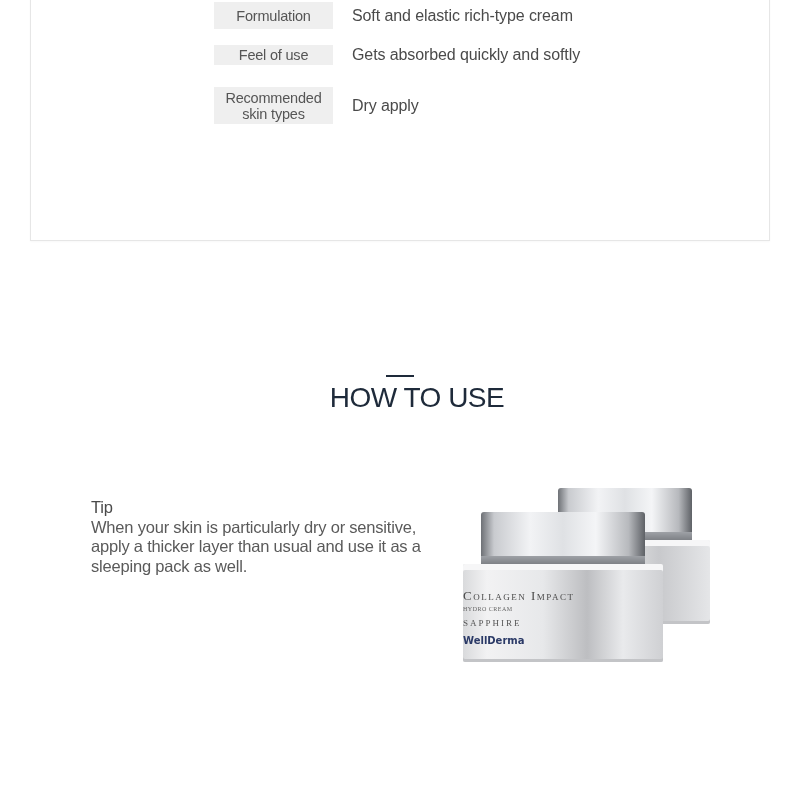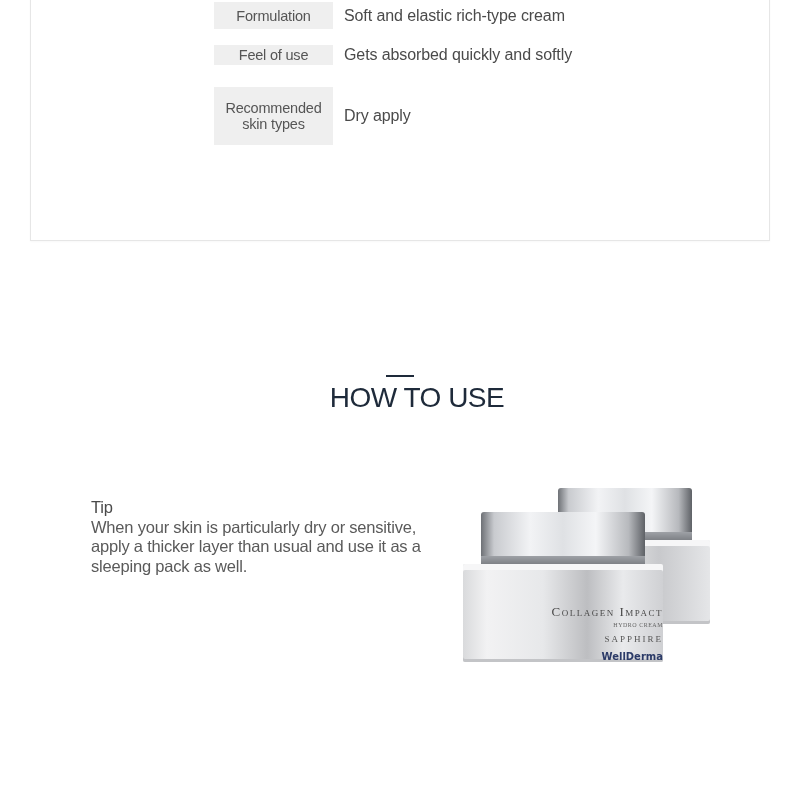--- a/index.html
+++ b/index.html
@@ -10,21 +10,21 @@
     position: absolute; left: 30px; top: -10px; width: 740px; height: 251px;
     border: 1px solid #e6e6e6; border-top: none; background: #fff;
     box-shadow: 0 1px 2px rgba(0,0,0,0.03);
   }
   .spec-row { position: absolute; left: 183px; display: flex; align-items: center; }
   .spec-label {
     width: 119px; background: #efefef; color: #555; font-size: 14.5px;
     display: flex; align-items: center; justify-content: center; text-align: center;
     line-height: 16px; letter-spacing: -0.2px;
   }
-  .spec-value { margin-left: 11px; color: #4a4a4a; font-size: 16px; letter-spacing: -0.1px; white-space: nowrap; }
+  .spec-value { margin-left: 19px; color: #4a4a4a; font-size: 16px; letter-spacing: -0.1px; white-space: nowrap; }
 
   .how-to-use { position: absolute; left: 0; top: 360px; width: 800px; text-align: center; }
   .title-bar { position: absolute; left: 386px; top: 15px; width: 28px; height: 2px; background: #1e2a3a; }
   .section-title {
     position: absolute; left: 0; top: 22px; width: 800px; font-size: 28px; color: #1e2a3a;
     letter-spacing: -0.5px; font-weight: normal; margin-left: 17px;
   }
 
   .instructions { position: absolute; left: 91px; top: 498px; width: 360px; color: #5a5a5a; font-size: 16.5px; line-height: 19.5px; letter-spacing: -0.2px; }
   .instr-main { margin-bottom: 34px; }
@@ -39,40 +39,40 @@
     background: linear-gradient(90deg, #6e7176 0%, #c9cbcf 8%, #f2f3f5 30%, #dfe1e4 50%, #f4f5f7 70%, #b7b9bd 90%, #5e6166 100%);
   }
   .lid::after { content: ""; position: absolute; left: 0; right: 0; bottom: 0; height: 8px; background: linear-gradient(180deg, #9ea1a6, #7e8186); }
   .body {
     position: absolute; left: 0; right: 0; top: 52px; bottom: 0; border-radius: 2px;
     background: linear-gradient(90deg, #d9dadc 0%, #f2f2f3 12%, #e7e8ea 40%, #bdbec1 62%, #e9eaec 80%, #cfd0d3 100%);
     box-shadow: inset 0 6px 0 #f6f6f7, inset 0 -3px 0 #c3c4c7;
   }
   .jar-back .body { background: linear-gradient(90deg, #dcdde0 0%, #eceded 40%, #c8c9cc 70%, #e5e6e8 100%); }
   .label-back { position: absolute; left: 2px; top: 22px; font-family: "Liberation Serif", serif; font-size: 11px; color: #555; letter-spacing: 1px; }
-  .jar-label { position: absolute; left: 0; right: 0; top: 24px; text-align: right; color: #4a4a4a; margin-top: 16px; }
+  .jar-label { position: absolute; left: 0; right: 0; top: 24px; text-align: left; color: #4a4a4a; }
   .jl-title { font-family: "Liberation Serif", "DejaVu Serif", serif; font-size: 13px; letter-spacing: 1.5px; font-variant: small-caps; }
   .jl-sub { font-family: "Liberation Serif", serif; font-size: 6px; letter-spacing: 0.5px; margin-top: 2px; color: #666; }
-  .jl-sapphire { font-family: "Liberation Serif", serif; font-size: 9px; letter-spacing: 2px; margin-top: 6px; color: #555; padding-left: 33px; }
+  .jl-sapphire { font-family: "Liberation Serif", serif; font-size: 9px; letter-spacing: 2px; margin-top: 6px; color: #555; }
   .jl-brand { font-family: "DejaVu Sans", sans-serif; font-size: 10px; font-weight: bold; color: #2b3a67; margin-top: 7px; }
 </style>
 </head>
 <body>
 
 <div class="spec-card">
   <div class="spec-row" style="top:12px">
     <div class="spec-label" style="height:27px">Formulation</div>
     <div class="spec-value">Soft and elastic rich-type cream</div>
   </div>
   <div class="spec-row" style="top:55px">
     <div class="spec-label" style="height:20px">Feel of use</div>
     <div class="spec-value">Gets absorbed quickly and softly</div>
   </div>
   <div class="spec-row" style="top:97px">
-    <div class="spec-label" style="height:58px; padding:0 8px">Recommended skin types</div>
+    <div class="spec-label" style="height:37px; padding:0 8px">Recommended skin types</div>
     <div class="spec-value">Dry apply</div>
   </div>
 </div>
 
 <div class="how-to-use">
   <div class="title-bar"></div>
   <h2 class="section-title">HOW TO USE</h2>
 </div>
 
 <div class="instructions">

